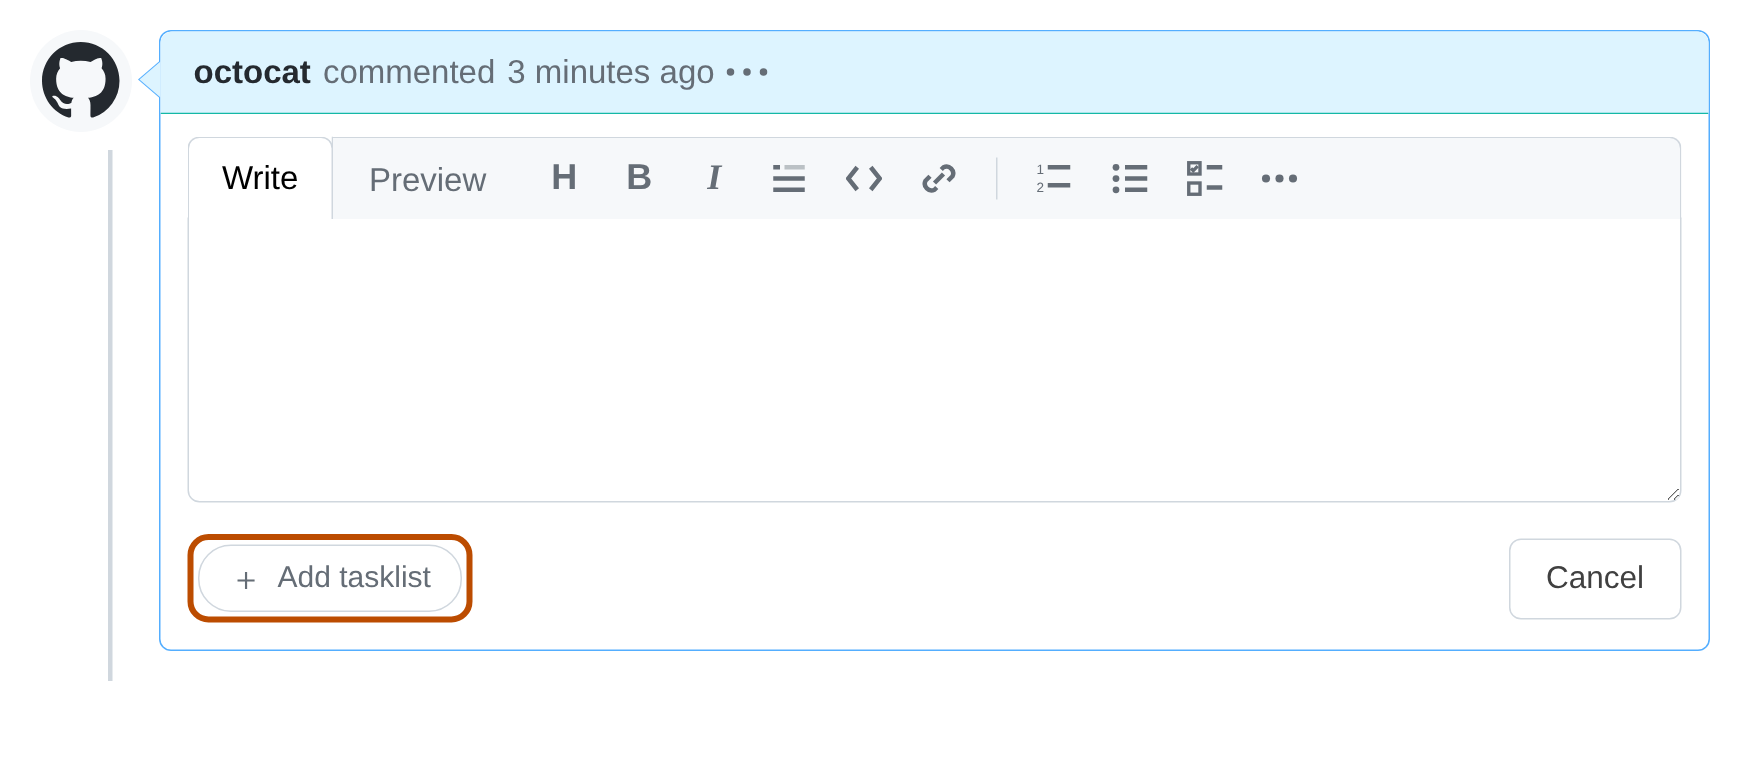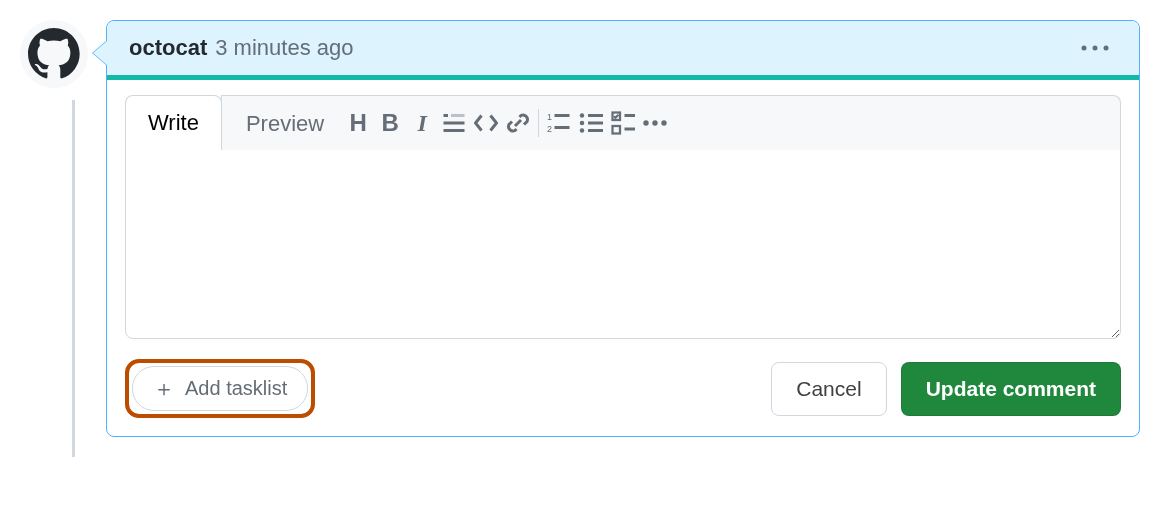--- a/index.html
+++ b/index.html
@@ -56,27 +56,26 @@
       left: -15px;
       width: 0;
       height: 0;
       border-top: 12px solid transparent;
       border-bottom: 12px solid transparent;
       border-right: 14px solid #54aeff;
       z-index: -1;
     }
     .comment-header {
       background: #ddf4ff;
-      border-bottom: 5px solid #14b8a6;
+      border-bottom: 1px solid #14b8a6;
       border-top-left-radius: 8px;
       border-top-right-radius: 8px;
       padding: 14px 22px;
       display: flex;
       align-items: center;
-      justify-content: space-between;
       font-size: 22px;
     }
     .comment-header-left {
       display: flex;
       align-items: center;
       gap: 8px;
     }
     .author {
       font-weight: 600;
       color: #24292f;
@@ -121,20 +120,21 @@
       margin-right: 6px;
     }
     .toolbar-wrap {
       flex: 1;
       background: #f6f8fa;
       border: 1px solid #d0d7de;
       border-top-right-radius: 8px;
       display: flex;
       align-items: center;
       padding: 0 12px;
+      gap: 18px;
       color: #656d76;
       position: relative;
       top: 1px;
       border-bottom: none;
       margin-left: -1px;
       z-index: 1;
     }
     .tb-sep {
       width: 1px;
       height: 28px;
@@ -244,20 +244,21 @@
   <div class="avatar">
     <svg viewBox="0 0 16 16" fill="#24292f">
       <path d="M8 0C3.58 0 0 3.58 0 8c0 3.54 2.29 6.53 5.47 7.59.4.07.55-.17.55-.38 0-.19-.01-.82-.01-1.49-2.01.37-2.53-.49-2.69-.94-.09-.23-.48-.94-.82-1.13-.28-.15-.68-.52-.01-.53.63-.01 1.08.58 1.23.82.72 1.21 1.87.87 2.33.66.07-.52.28-.87.51-1.07-1.78-.2-3.64-.89-3.64-3.95 0-.87.31-1.59.82-2.15-.08-.2-.36-1.02.08-2.12 0 0 .67-.21 2.2.82.64-.18 1.32-.27 2-.27.68 0 1.36.09 2 .27 1.53-1.04 2.2-.82 2.2-.82.44 1.1.16 1.92.08 2.12.51.56.82 1.27.82 2.15 0 3.07-1.87 3.75-3.65 3.95.29.25.54.73.54 1.48 0 1.07-.01 1.93-.01 2.2 0 .21.15.46.55.38A8.013 8.013 0 0016 8c0-4.42-3.58-8-8-8z"></path>
     </svg>
   </div>
 
   <div class="comment-container">
     <div class="comment-header">
       <div class="comment-header-left">
         <span class="author">octocat</span>
+        <span class="comment-meta">commented</span>
         <span class="comment-meta">3 minutes ago</span>
       </div>
       <button class="kebab-button">
         <svg viewBox="0 0 28 6" fill="currentColor">
           <circle cx="3" cy="3" r="2.5"></circle>
             <circle cx="14" cy="3" r="2.5"></circle>
             <circle cx="25" cy="3" r="2.5"></circle>
         </svg>
       </button>
     </div>
@@ -341,19 +342,18 @@
 
       <div class="action-row">
         <div class="highlight-box">
           <button class="add-tasklist-btn">
             <span class="plus-icon">＋</span>
             <span>Add tasklist</span>
           </button>
         </div>
         <div class="right-actions">
           <button class="btn btn-cancel">Cancel</button>
-          <button class="btn btn-primary">Update comment</button>
         </div>
       </div>
 
     </div>
   </div>
 </div>
 
 </body></html>

